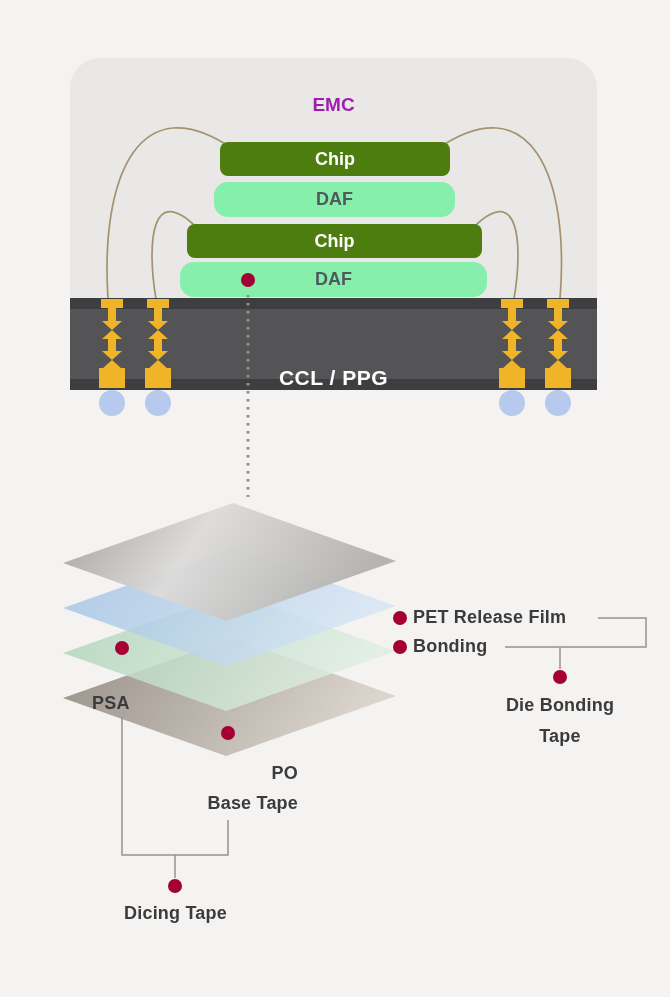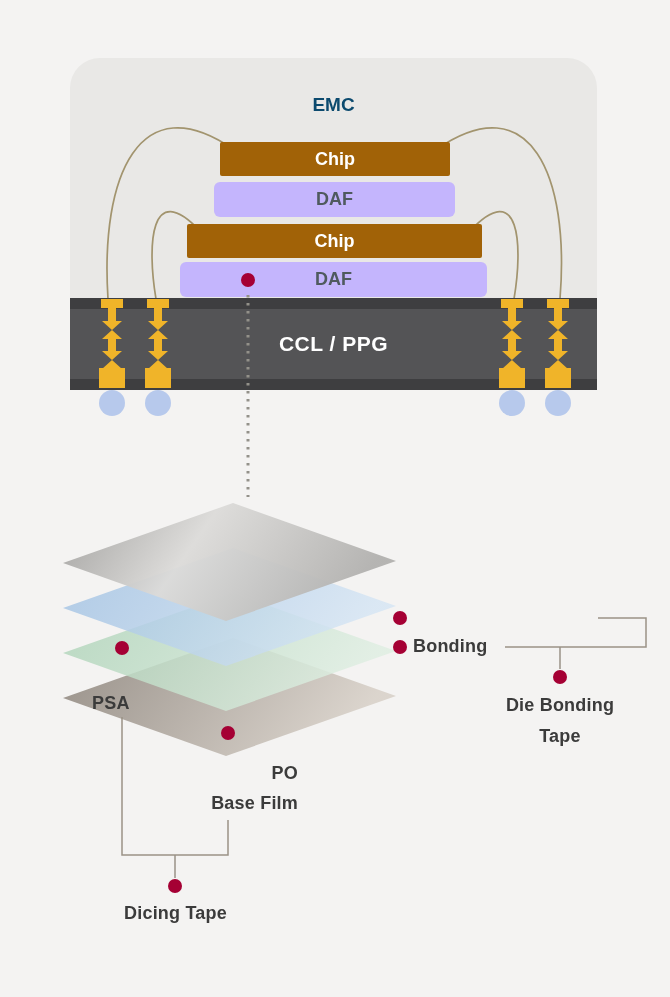--- a/index.html
+++ b/index.html
@@ -9,44 +9,44 @@
     font-family:"Liberation Sans","DejaVu Sans",sans-serif;
   }
   .abs{position:absolute;}
   
   .emc{
     left:70px;top:58px;width:527px;height:272px;
     background:#e9e8e6;border-radius:30px;z-index:1;
   }
   .emc-label{
     left:70px;top:94px;width:527px;text-align:center;
-    font-size:19px;font-weight:600;color:#0c4a6e;z-index:3;
+    font-size:19px;font-weight:600;color:#a21caf;z-index:3;
   }
   svg.wires{left:0;top:0;z-index:2;pointer-events:none;}
   .chip{
-    background:#a16207;border-radius:2px;z-index:3;
+    background:#4d7c0f;border-radius:8px;z-index:3;
     display:flex;align-items:center;justify-content:center;
     color:#fff;font-size:18px;font-weight:700;
   }
   .daf{
-    background:#c4b5fd;border-radius:6px;z-index:3;
+    background:#86efac;border-radius:14px;z-index:3;
     display:flex;align-items:center;justify-content:center;
     color:#4f5a5e;font-size:18px;font-weight:600;
   }
   .chip-top{left:220px;top:142px;width:230px;height:34px;}
   .daf-top{left:214px;top:182px;width:241px;height:35px;}
   .chip-bottom{left:187px;top:224px;width:295px;height:34px;}
   .daf-bottom{left:180px;top:262px;width:307px;height:35px;}
   .substrate{
     left:70px;top:298px;width:527px;height:92px;z-index:3;
     background:linear-gradient(to bottom,
       #3e3e40 0,#3e3e40 11px,
       #545456 11px,#545456 81px,
       #3e3e40 81px,#3e3e40 92px);
-    display:flex;align-items:center;justify-content:center;
+    display:flex;align-items:flex-end;justify-content:center;
     color:#fff;font-size:21px;font-weight:700;letter-spacing:0.5px;
   }
   svg.overlay{left:0;top:0;z-index:4;pointer-events:none;}
   
   .lbl{
     position:absolute;z-index:5;
     font-size:18px;font-weight:600;color:#3b3b3b;letter-spacing:0.2px;
   }
   .lbl-pet{left:413px;top:607px;}
   .lbl-adhesive{left:413px;top:636px;}
@@ -146,25 +146,26 @@
     </g>
 
     <circle cx="400" cy="618" r="7" fill="#a50034"></circle>
     <circle cx="400" cy="647" r="7" fill="#a50034"></circle>
     <circle cx="122" cy="648" r="7" fill="#a50034"></circle>
     <circle cx="228" cy="733" r="7" fill="#a50034"></circle>
     <circle cx="560" cy="677" r="7" fill="#a50034"></circle>
     <circle cx="175" cy="886" r="7" fill="#a50034"></circle>
   </svg>
 
+  <div class="lbl lbl-pet">PET Release Film</div>
   <div class="lbl lbl-adhesive">Bonding</div>
   <div class="lbl lbl-psa">PSA</div>
   <div class="lbl lbl-po">
     <span>PO</span><br>
-    <span>Base Film</span>
+    <span>Base Tape</span>
   </div>
   <div class="lbl lbl-dicing">Dicing Tape</div>
   <div class="lbl lbl-diebonding">
     <span>Die Bonding</span><br>
     <span>Tape</span>
   </div>
 
 </div>
 
 </body></html>

